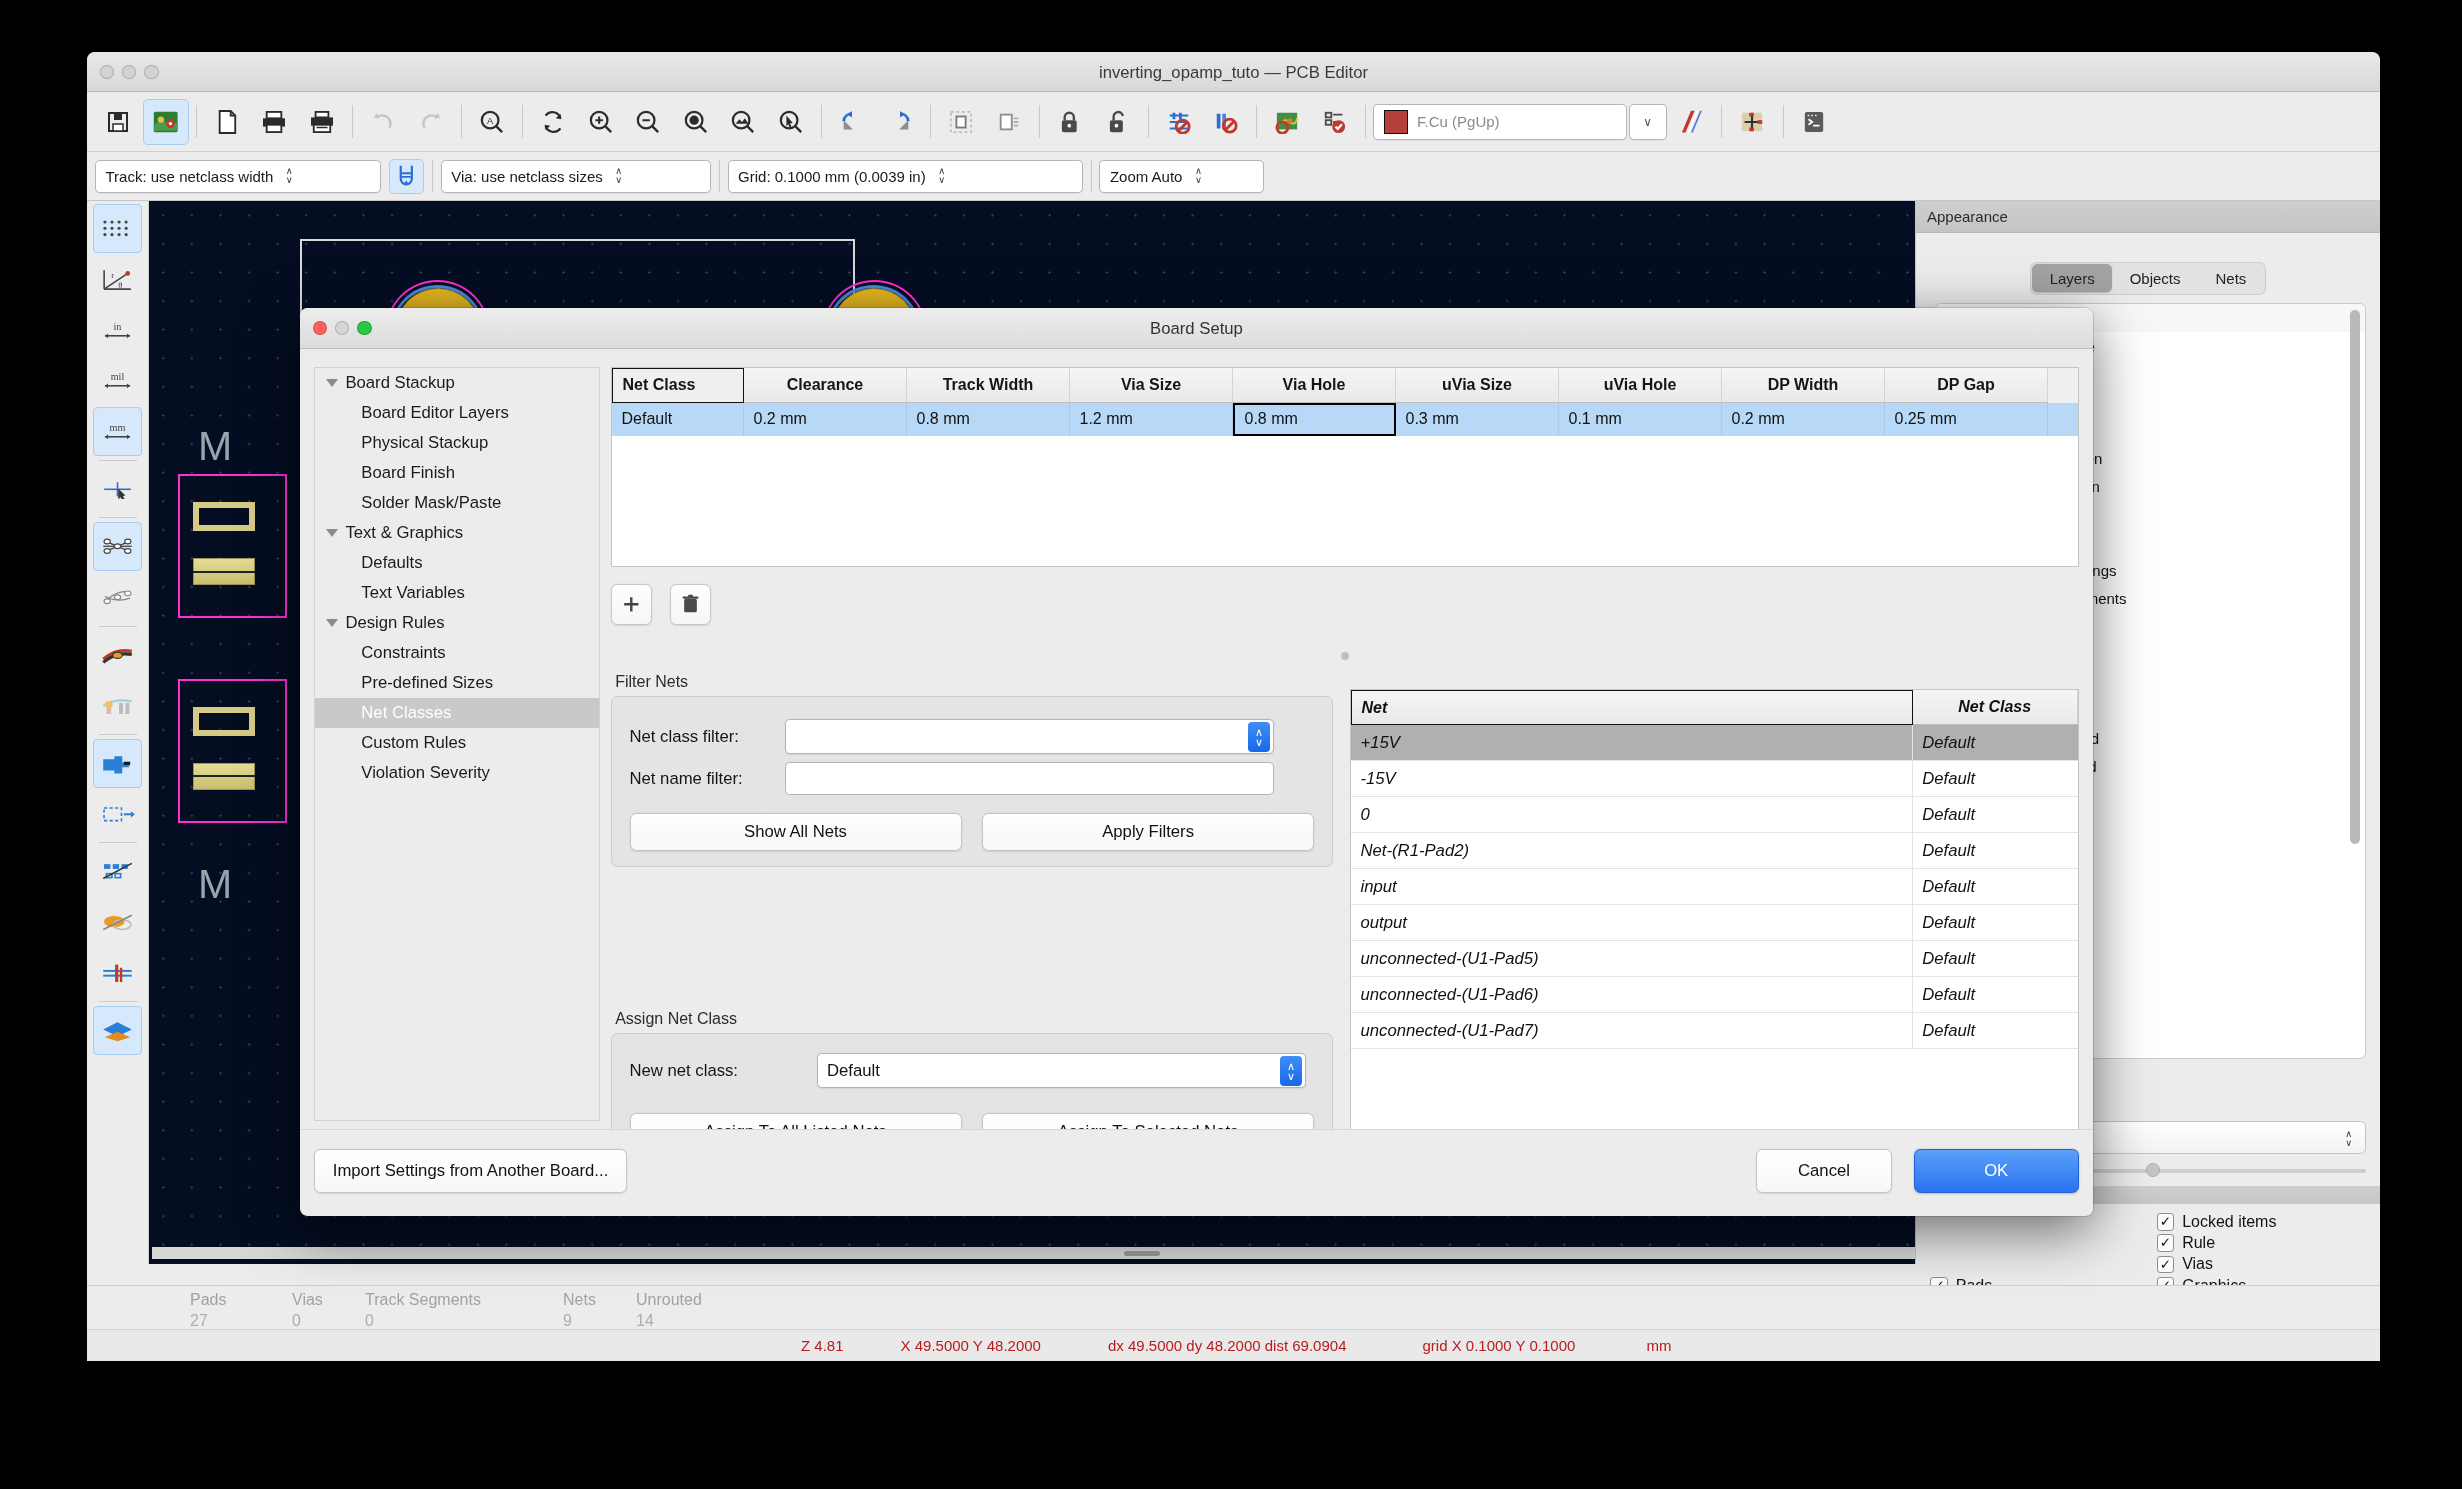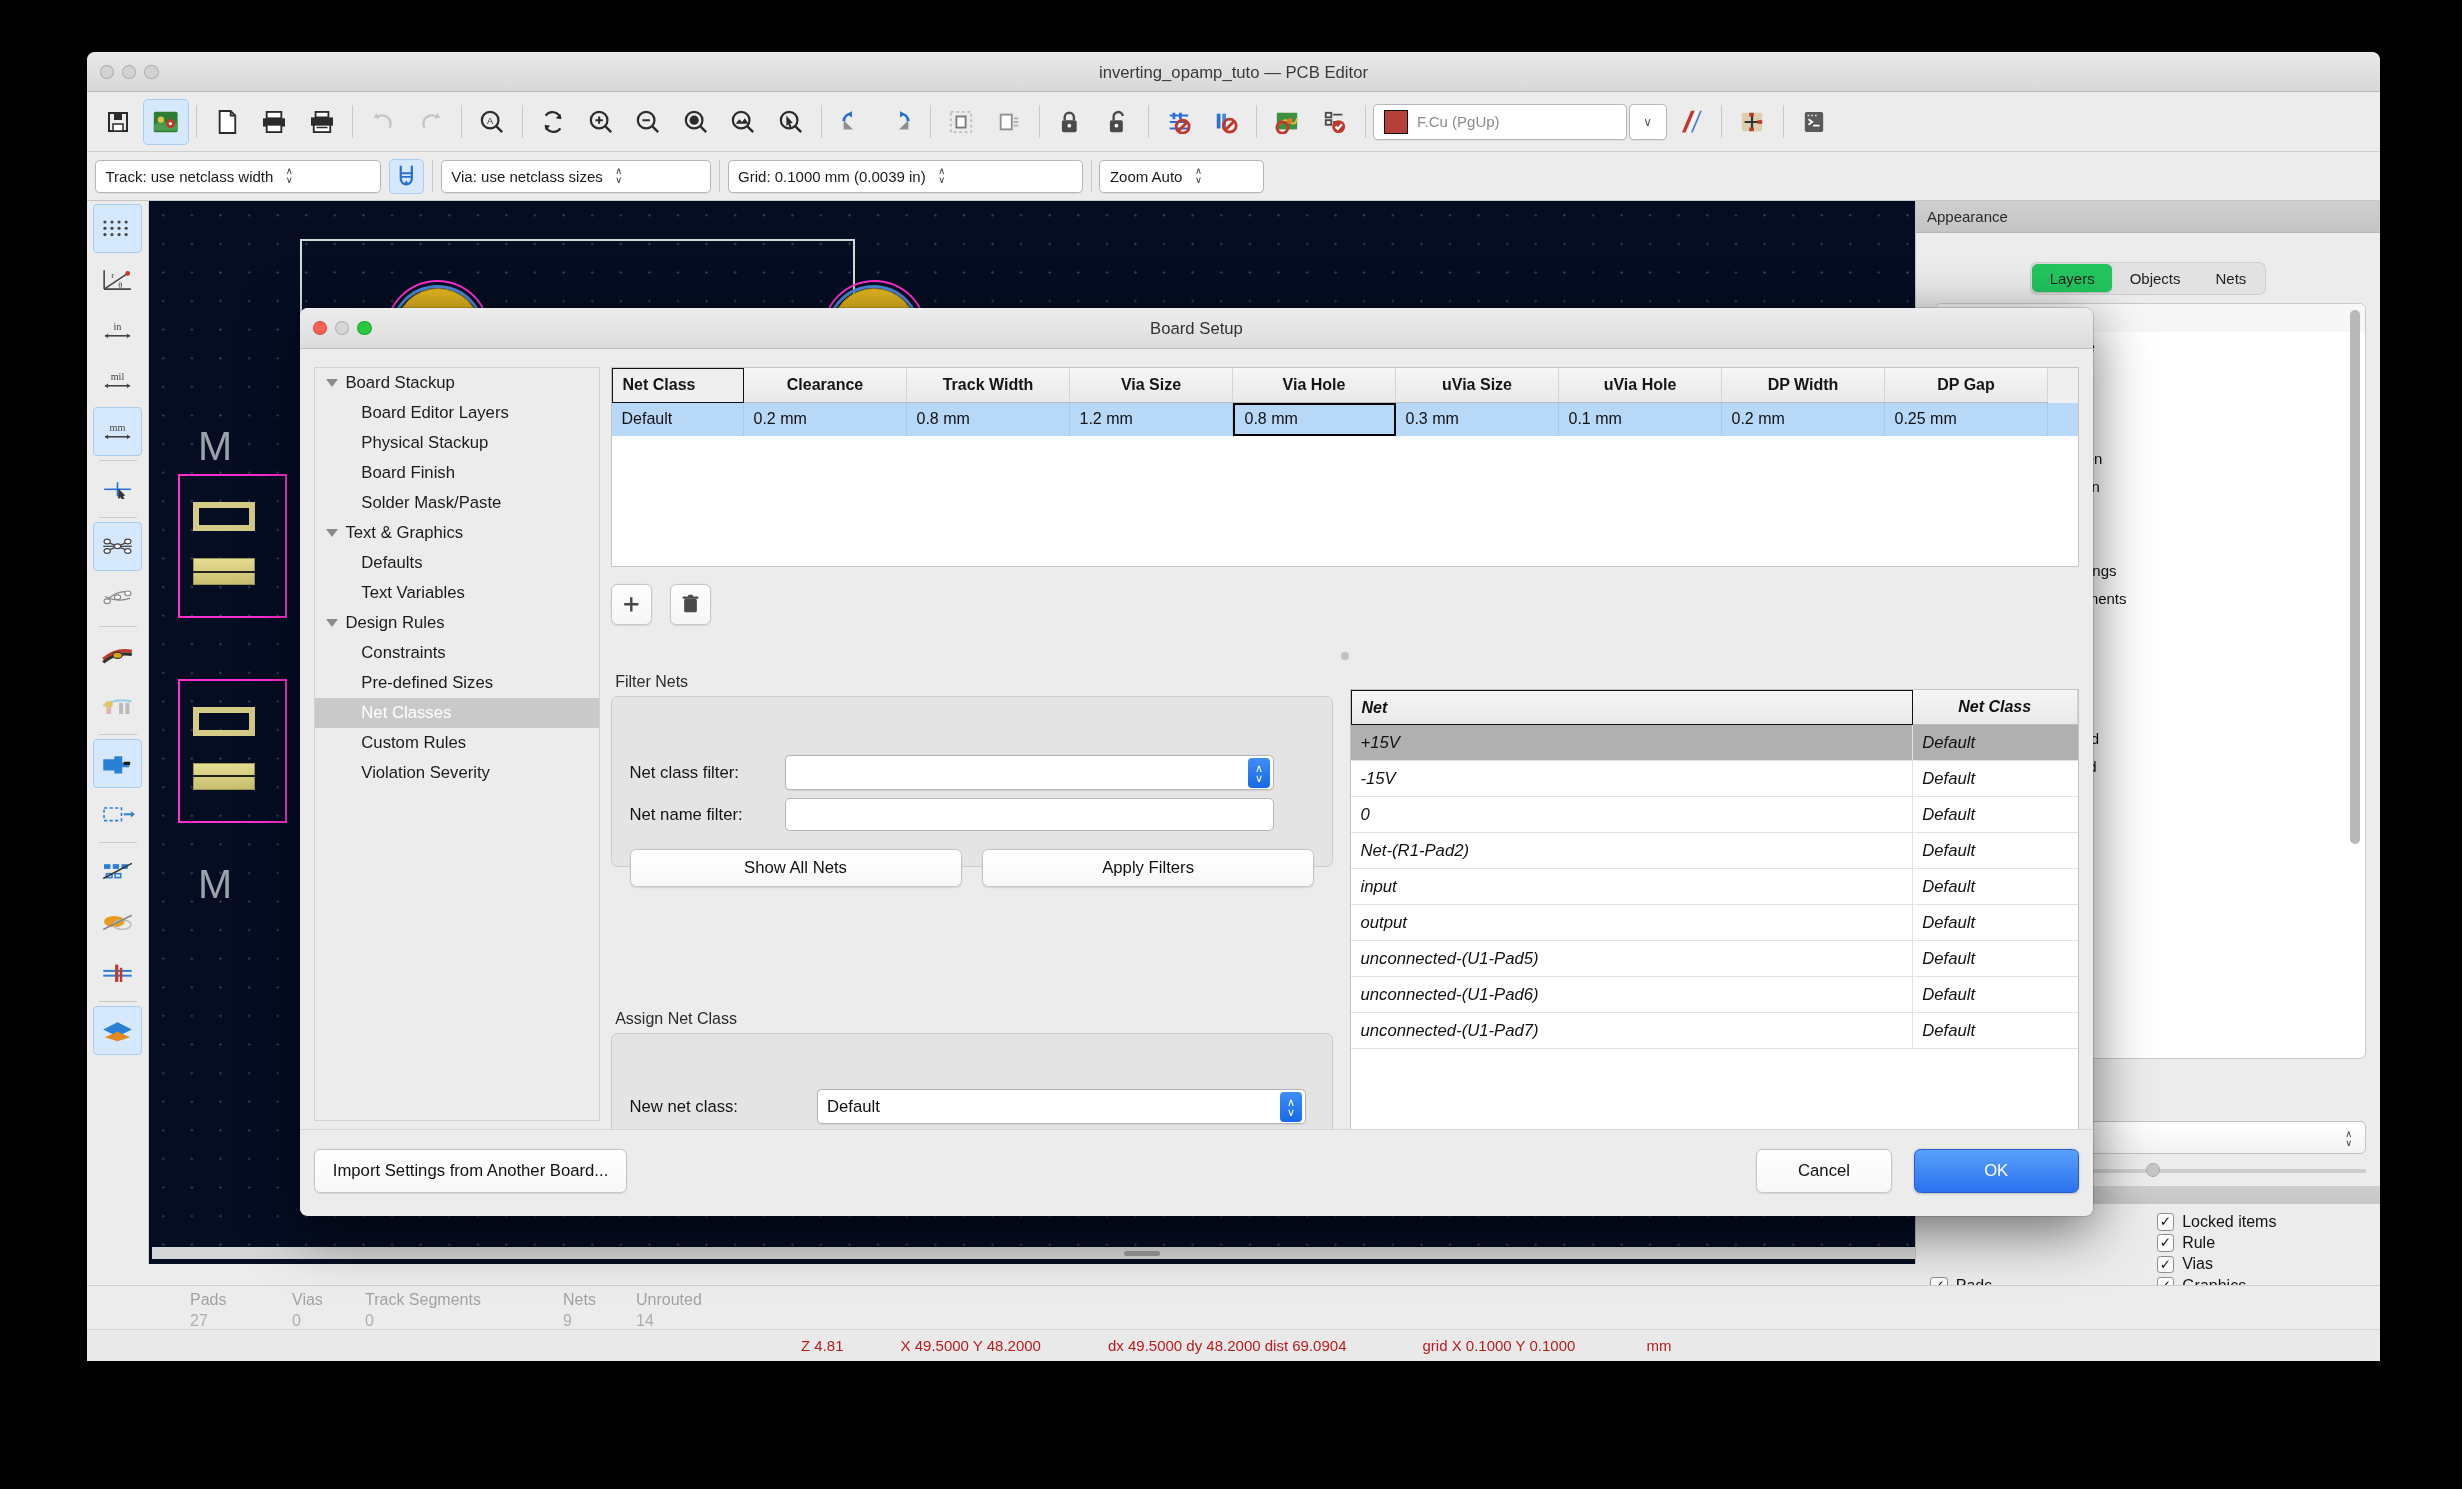--- a/index.html
+++ b/index.html
@@ -134,21 +134,21 @@
     font-size: 15px; color: #2b2b2b; border-bottom: 0.8px solid #b5b5b5;
   }
   .tabs-row { display: flex; justify-content: center; margin-top: 28.6px; }
   .tabs {
     display: flex; background: #e2e2e2; border-radius: 7.1px; padding: 2.4px;
     box-shadow: inset 0 0 0 0.8px #c9c9c9;
   }
   .tab {
     padding: 5.6px 17.5px; font-size: 15px; color: #222; border-radius: 5.6px;
   }
-  .tab.selected { background: #22c55e; box-shadow: 0 0.8px 1.6px rgba(0,0,0,.18); }
+  .tab.selected { background: #a3a3a3; box-shadow: 0 0.8px 1.6px rgba(0,0,0,.18); }
   .layer-list {
     position: absolute; left: 19px; right: 14.3px; top: 102px; bottom: 205px;
     background: #fff; border: 0.8px solid #c9c9c9; border-radius: 6.3px;
     overflow: hidden;
   }
   .layer-row {
     display: flex; align-items: center; height: 28px; padding-left: 8px;
     font-size: 15px; color: #111; gap: 8px;
   }
   .layer-row.first { background: #f7f7f7; }
@@ -275,21 +275,21 @@
   .groupbox {
     position: absolute; border: 0.8px solid #cdcdcd; border-radius: 6.3px;
     background: #e4e4e4;
   }
   .groupbox > .legend {
     position: absolute; top: -24px; left: 3.2px; font-size: 16px; color: #2b2b2b;
   }
   .filter-group { left: 311px; top: 347px; width: 722px; height: 171px; }
   .assign-group { left: 311px; top: 684px; width: 722px; height: 141px; }
 
-  .frow { display: flex; align-items: center; position: absolute; margin-top: 36px; }
+  .frow { display: flex; align-items: center; position: absolute; }
   .flabel { font-size: 16.7px; color: #151515; }
   .finput {
     background: #fff; border: 0.8px solid #b4b4b4; border-radius: 4.8px;
     height: 33px;
   }
   .fcombo {
     background: #fff; border: 0.8px solid #b4b4b4; border-radius: 4.8px;
     height: 35px; display: flex; align-items: center; padding-left: 9.5px;
     font-size: 16.7px; color: #111; position: relative;
     box-shadow: 0 0.8px 1.6px rgba(0,0,0,.08);

